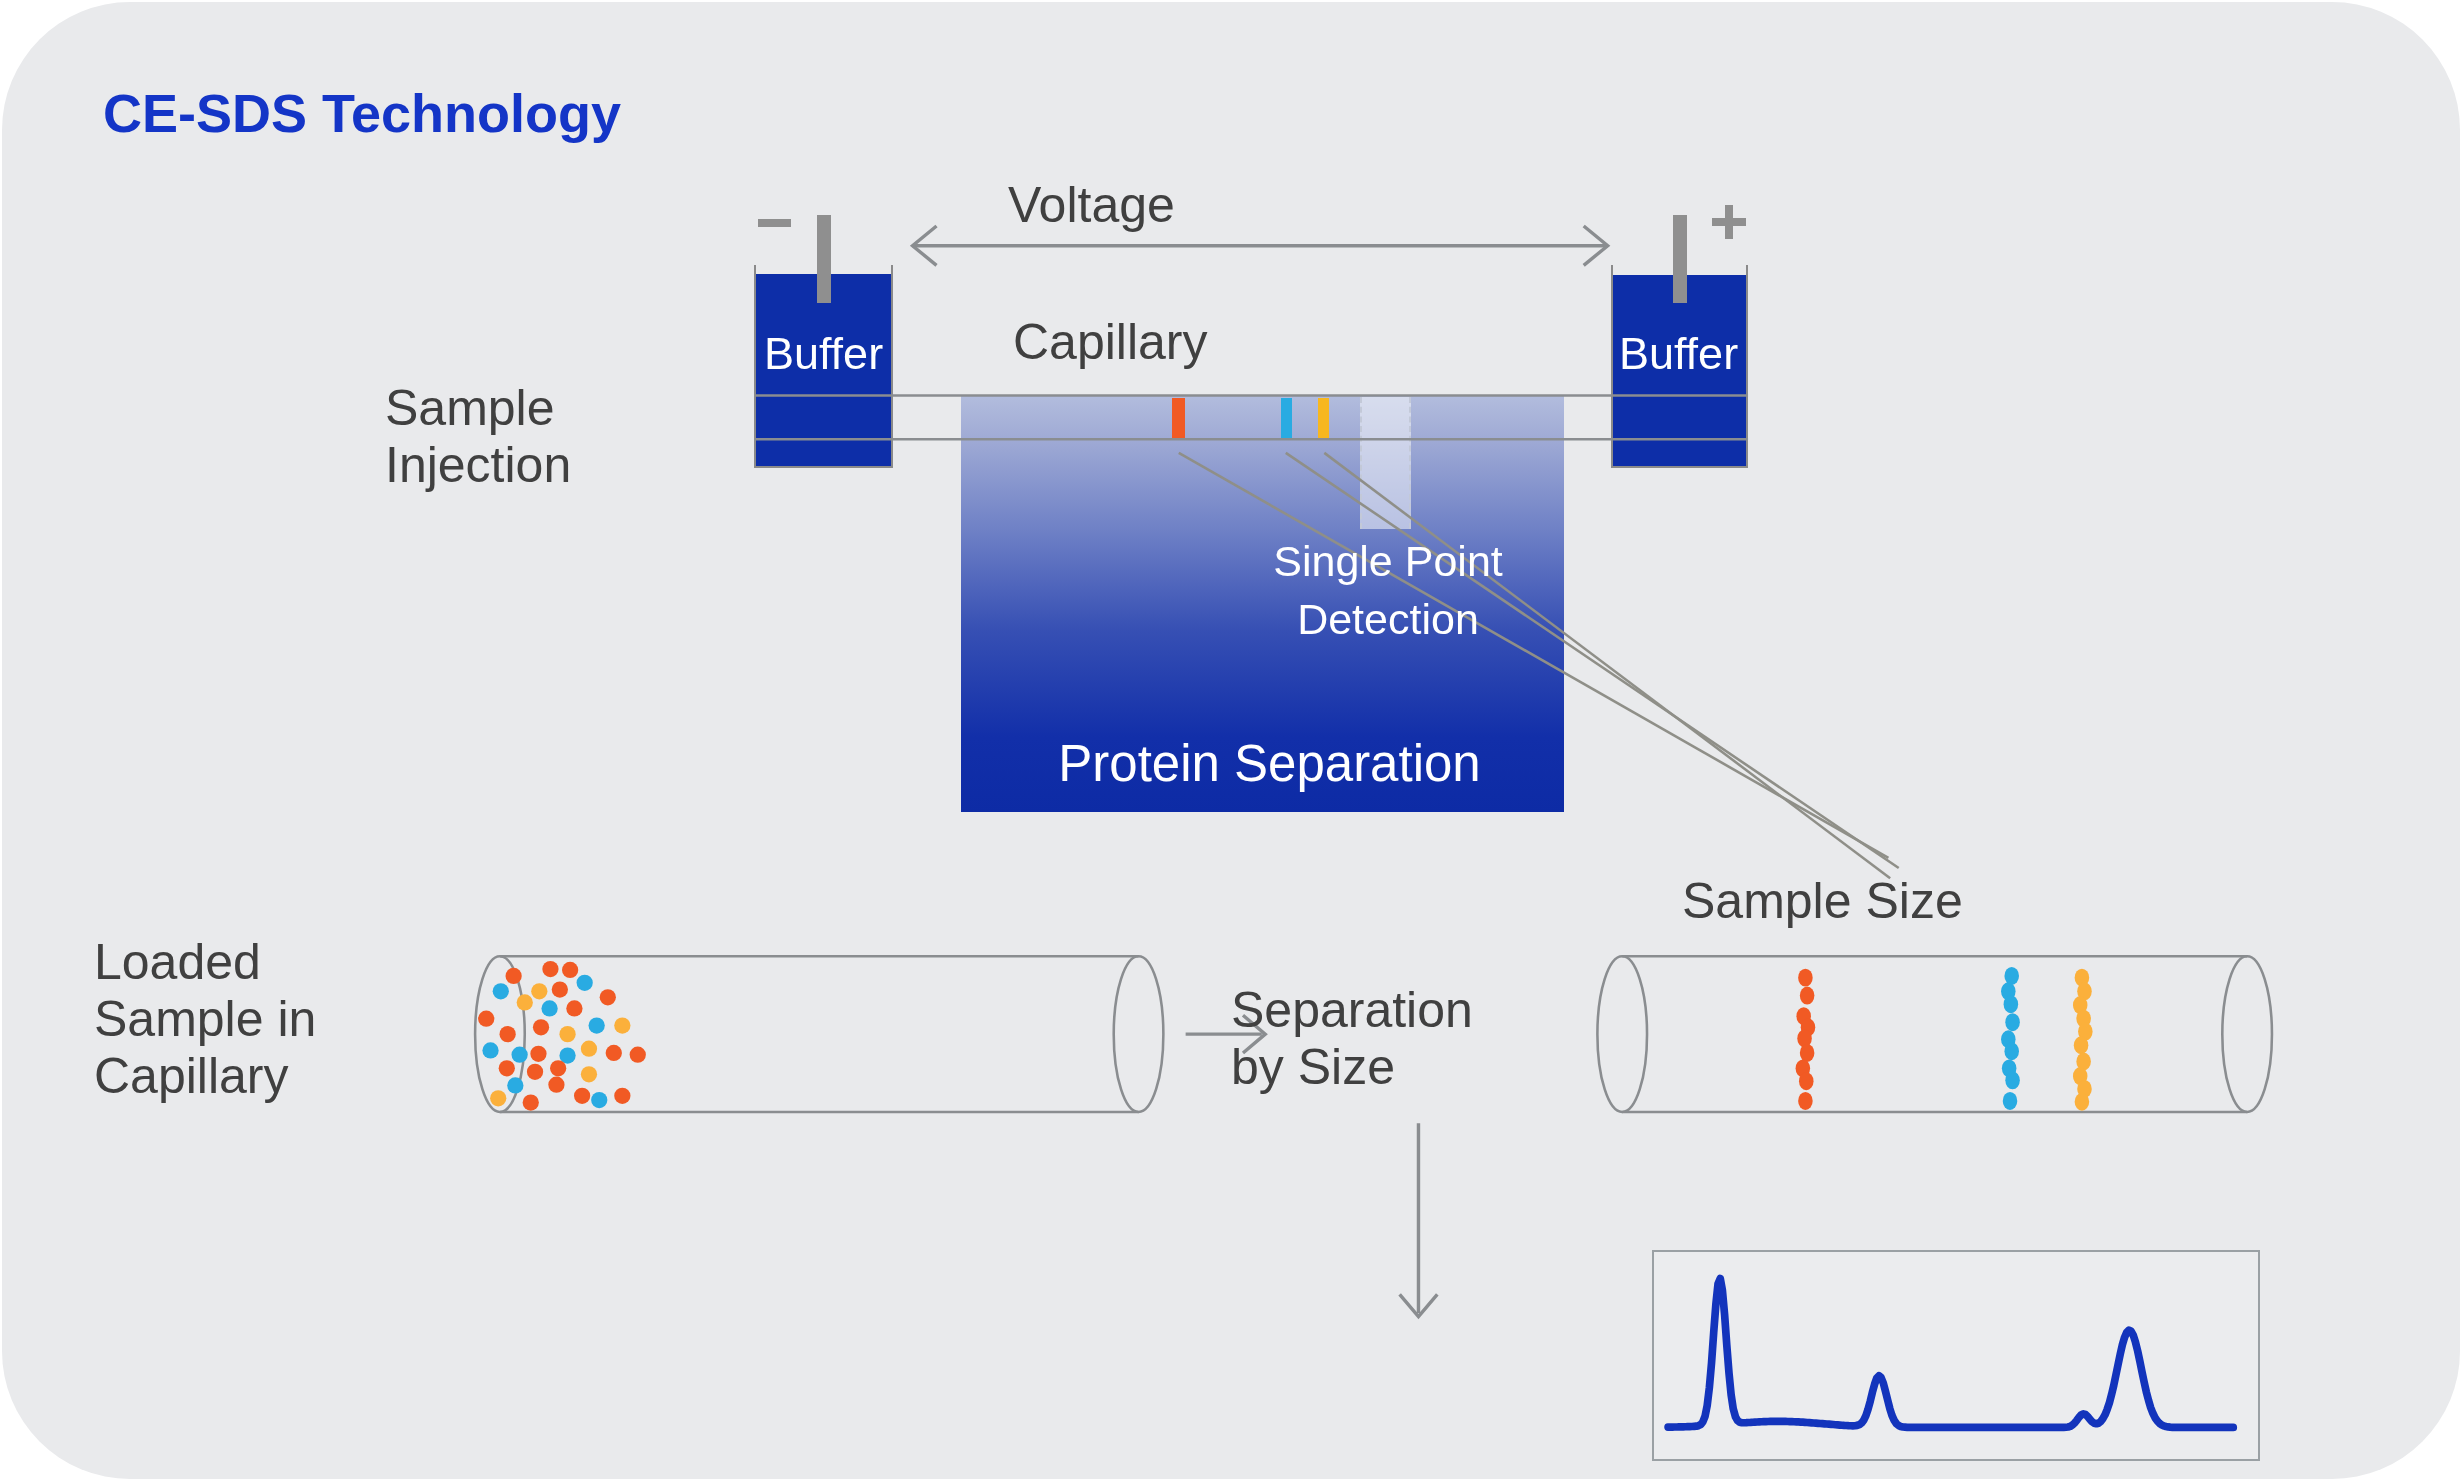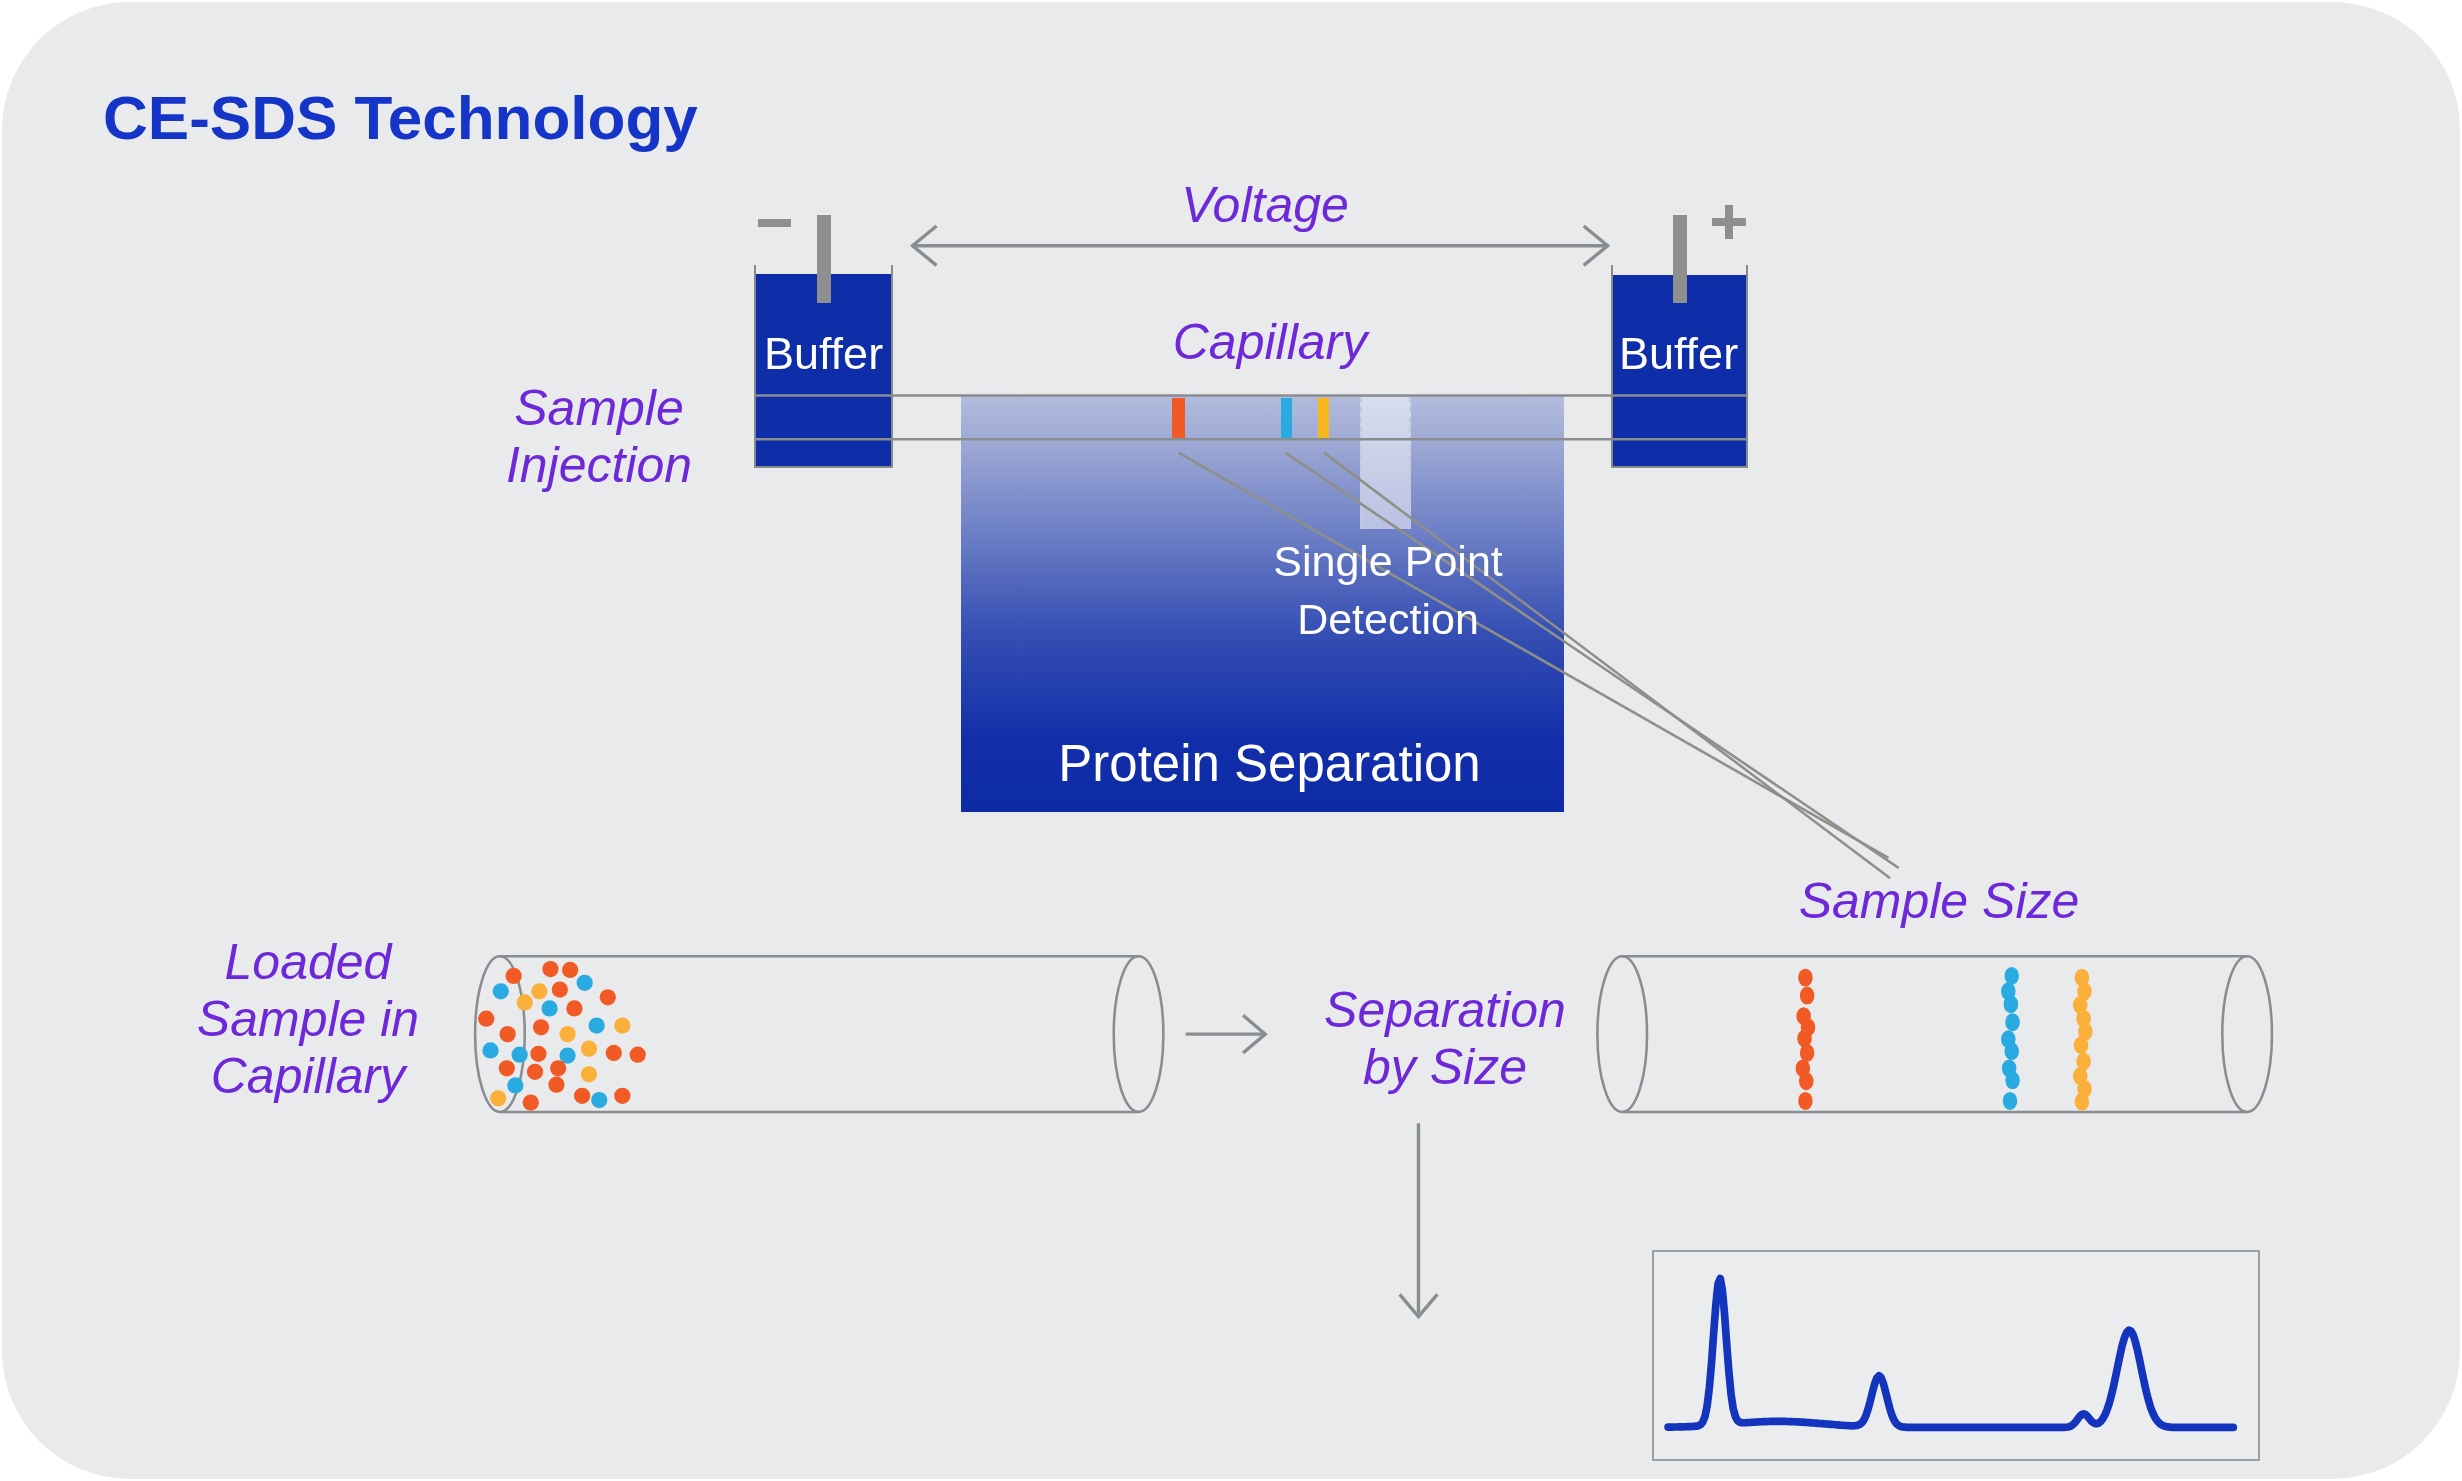--- a/index.html
+++ b/index.html
@@ -1,20 +1,20 @@
 <!DOCTYPE html>
 <html style="font-size:13.7px"><head>
 <meta charset="utf-8">
 <style>
   html,body{margin:0;padding:0;background:#ffffff;}
   body{width:2462px;height:1481px;font-family:"Liberation Sans",sans-serif;}
   .canvas{position:relative;width:2462px;height:1481px;overflow:hidden;}
   .card{position:absolute;inset:1.7px;background:#e9eaec;border-radius:128px;}
-  .page-title{position:absolute;left:103px;top:82px;font-size:62px;font-weight:700;letter-spacing:0;}
-  .glabel{position:absolute;color:#6d28d9;font-size:50px;line-height:57px;text-align:center;font-weight:400;font-style:italic;}
+  .page-title{position:absolute;left:103px;top:82px;font-size:54px;font-weight:700;letter-spacing:0;}
+  .glabel{position:absolute;color:#404040;font-size:50px;line-height:57px;font-weight:400;}
   .wlabel{position:absolute;color:#ffffff;text-align:center;}
   .overlay{position:absolute;left:0;top:0;width:2462px;height:1481px;z-index:4;pointer-events:none;}
   .gradient-rect{position:absolute;left:961px;top:396px;width:603px;height:416px;z-index:2;
      background:linear-gradient(180deg,#b2bcdd 0%,#a0abd5 10%,#6f81c6 32%,#3750b4 56%,#122fa9 82%,#0d2ba5 100%);}
   .band{position:absolute;top:1.7px;height:41px;z-index:3;}
   .det-window{position:absolute;left:399px;top:0.9px;width:51px;height:132px;z-index:3;
      background:rgba(245,247,252,0.55);border-left:2.6px dashed #c3c9d8;border-right:2.6px dashed #c3c9d8;box-sizing:border-box;}
   .beaker{position:absolute;top:265px;width:139px;height:203px;border-left:2.6px solid #8a8a8a;border-right:2.6px solid #8a8a8a;border-bottom:2.6px solid #8a8a8a;box-sizing:border-box;z-index:2;}
   .beaker-fill{position:absolute;left:0;right:0;top:8.6px;bottom:0;background:#0d2ea8;}
   .electrode{position:absolute;top:215px;width:13.7px;height:88px;background:#8f8f8f;z-index:5;}

